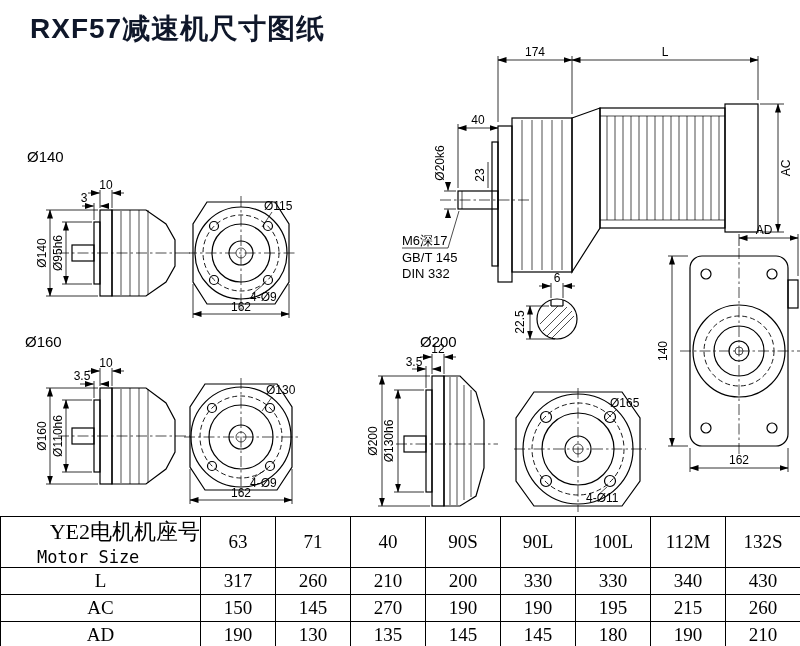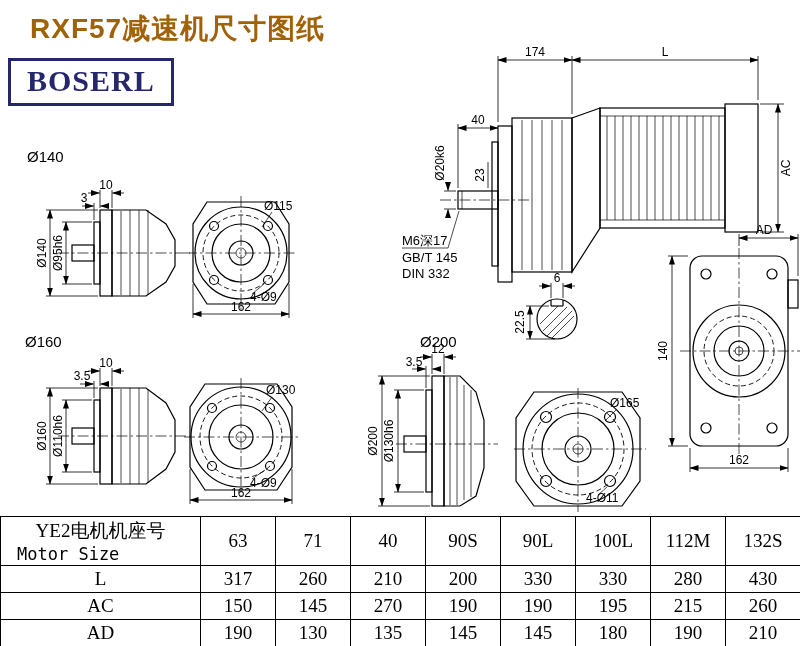--- a/index.html
+++ b/index.html
@@ -1,47 +1,46 @@
 <!DOCTYPE html>
 <html><head>
 <meta charset="utf-8">
 <style>
   html,body{margin:0;padding:0;background:#fff;}
   .canvas{position:relative;width:800px;height:646px;background:#fff;overflow:hidden;
           font-family:"Liberation Sans",sans-serif;}
   .title{position:absolute;left:30px;top:10px;font-size:28px;font-weight:bold;
-         color:#a16207;letter-spacing:1px;}
+         color:#0f172a;letter-spacing:1px;}
   .logo{position:absolute;left:8px;top:58px;border:3px solid #26266d;color:#26266d;
         font-family:"Liberation Serif",serif;font-weight:bold;font-size:30px;
         padding:3px 16px 5px;letter-spacing:1px;background:#fff;}
   .drawing{position:absolute;left:0;top:0;}
   .ol{fill:none;stroke:#000;stroke-width:1.2;}
   .tn{fill:none;stroke:#000;stroke-width:0.7;}
   .dm{fill:none;stroke:#000;stroke-width:0.8;}
   .cl{fill:none;stroke:#000;stroke-width:0.7;stroke-dasharray:11 3 2.5 3;}
   .dsh{fill:none;stroke:#000;stroke-width:0.9;stroke-dasharray:5 3;}
   text.t{font:12px "Liberation Sans",sans-serif;fill:#000;}
   text.t13{font:13px "Liberation Sans",sans-serif;fill:#000;}
   text.lb{font:15px "Liberation Sans",sans-serif;fill:#000;}
   table.spec{position:absolute;left:0;top:516px;width:800px;border-collapse:collapse;
              table-layout:fixed;font-family:"Liberation Serif",serif;}
   .spec th,.spec td{border:1px solid #000;text-align:center;font-weight:normal;
                     font-size:19px;padding:0;color:#000;background:#fff;}
   .spec tr{height:27px;}
   .spec tr.hrow{height:49px;}
-  .hdr-cn{font-size:19px;text-align:center;padding-left:0;}
-  .hdr-en{font-family:"DejaVu Sans Mono",monospace;font-size:17px;text-align:left;padding-left:16px;}
+  .hdr-cn{font-size:22px;text-align:right;padding-left:0;}
+  .hdr-en{font-family:"DejaVu Sans Mono",monospace;font-size:17px;text-align:left;padding-left:36px;}
 </style>
 </head>
 <body>
 
 <div class="canvas">
 
   <div class="title">RXF57减速机尺寸图纸</div>
-  <div class="logo">BOSERL</div>
 
   <svg class="drawing" width="800" height="516" viewBox="0 0 800 516">
     <defs>
       <marker id="ae" markerWidth="9" markerHeight="6" refX="8.5" refY="3" orient="auto" markerUnits="userSpaceOnUse">
         <path d="M0,0 L9,3 L0,6 Z" fill="#000"></path>
       </marker>
       <marker id="as" markerWidth="9" markerHeight="6" refX="0.5" refY="3" orient="auto" markerUnits="userSpaceOnUse">
         <path d="M9,0 L0,3 L9,6 Z" fill="#000"></path>
       </marker>
     </defs>
@@ -344,21 +343,21 @@
         <th>132S</th>
       </tr>
       <tr>
         <th>L</th>
         <td>317</td>
         <td>260</td>
         <td>210</td>
         <td>200</td>
         <td>330</td>
         <td>330</td>
-        <td>280</td>
+        <td>340</td>
         <td>430</td>
       </tr>
       <tr>
         <th>AC</th>
         <td>150</td>
         <td>145</td>
         <td>270</td>
         <td>190</td>
         <td>190</td>
         <td>195</td>

